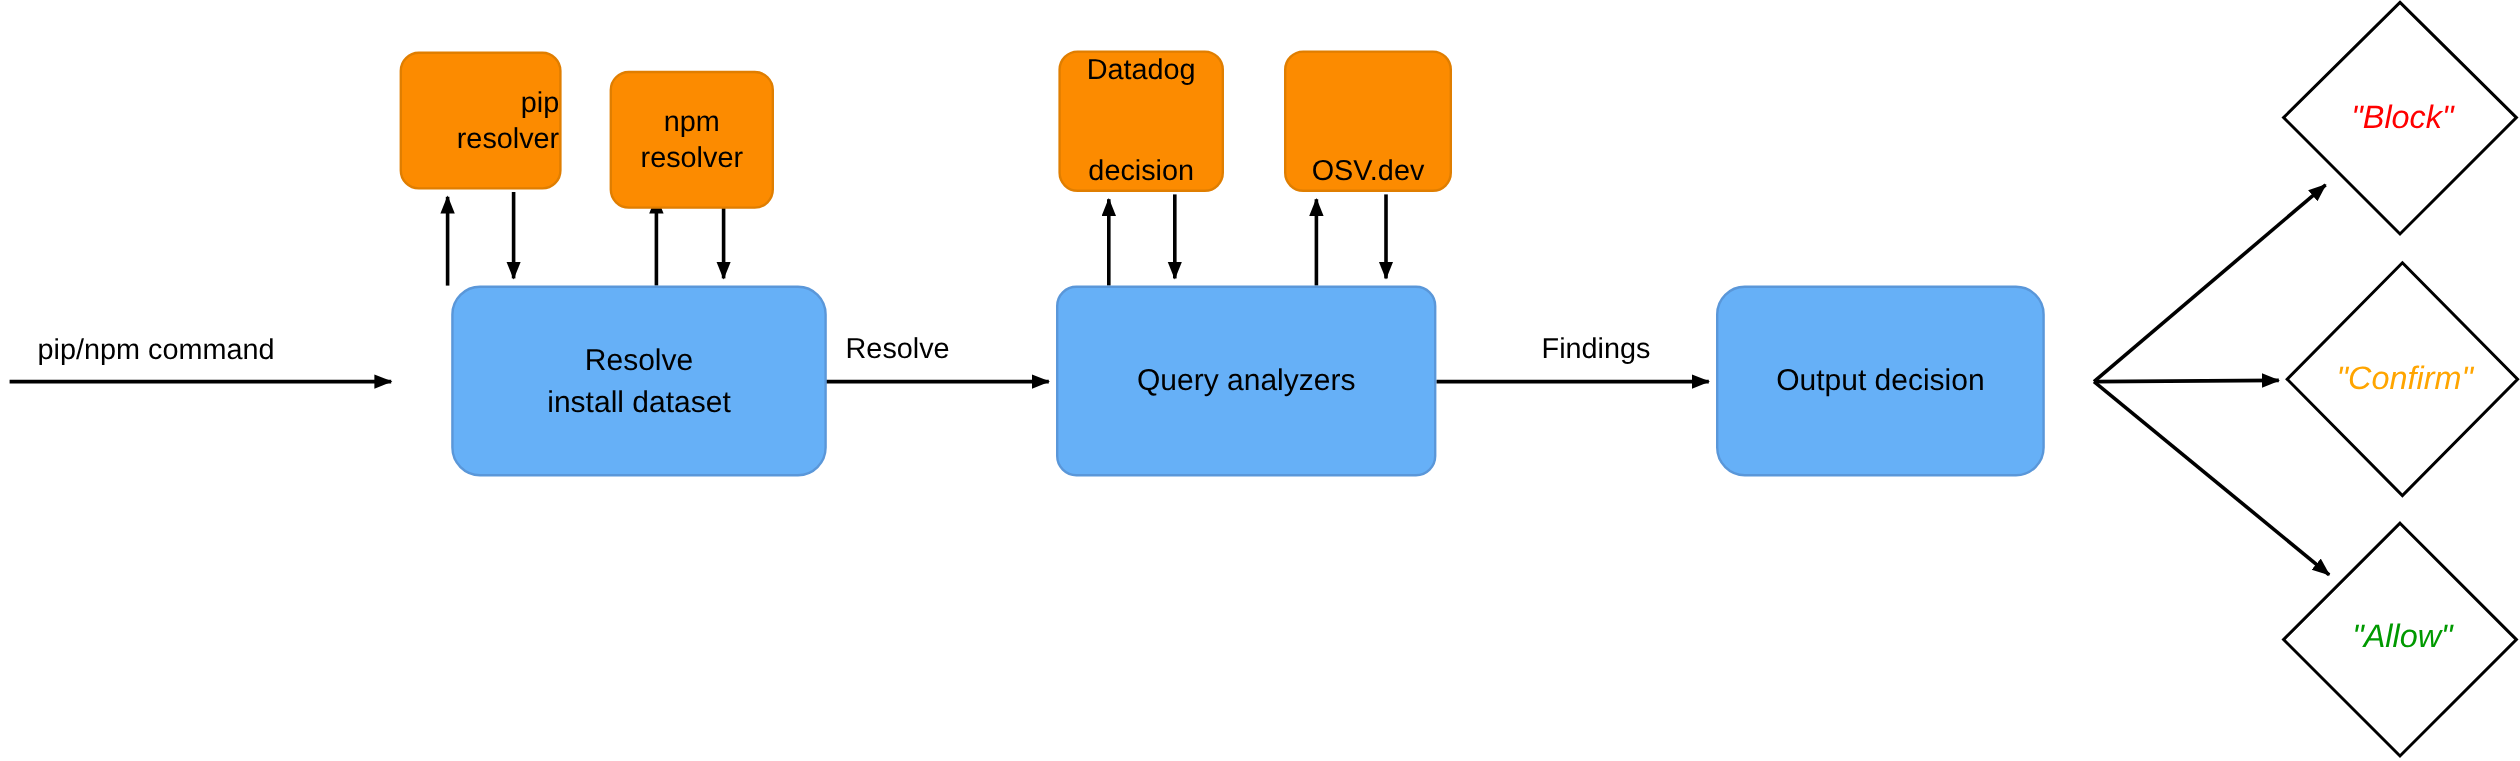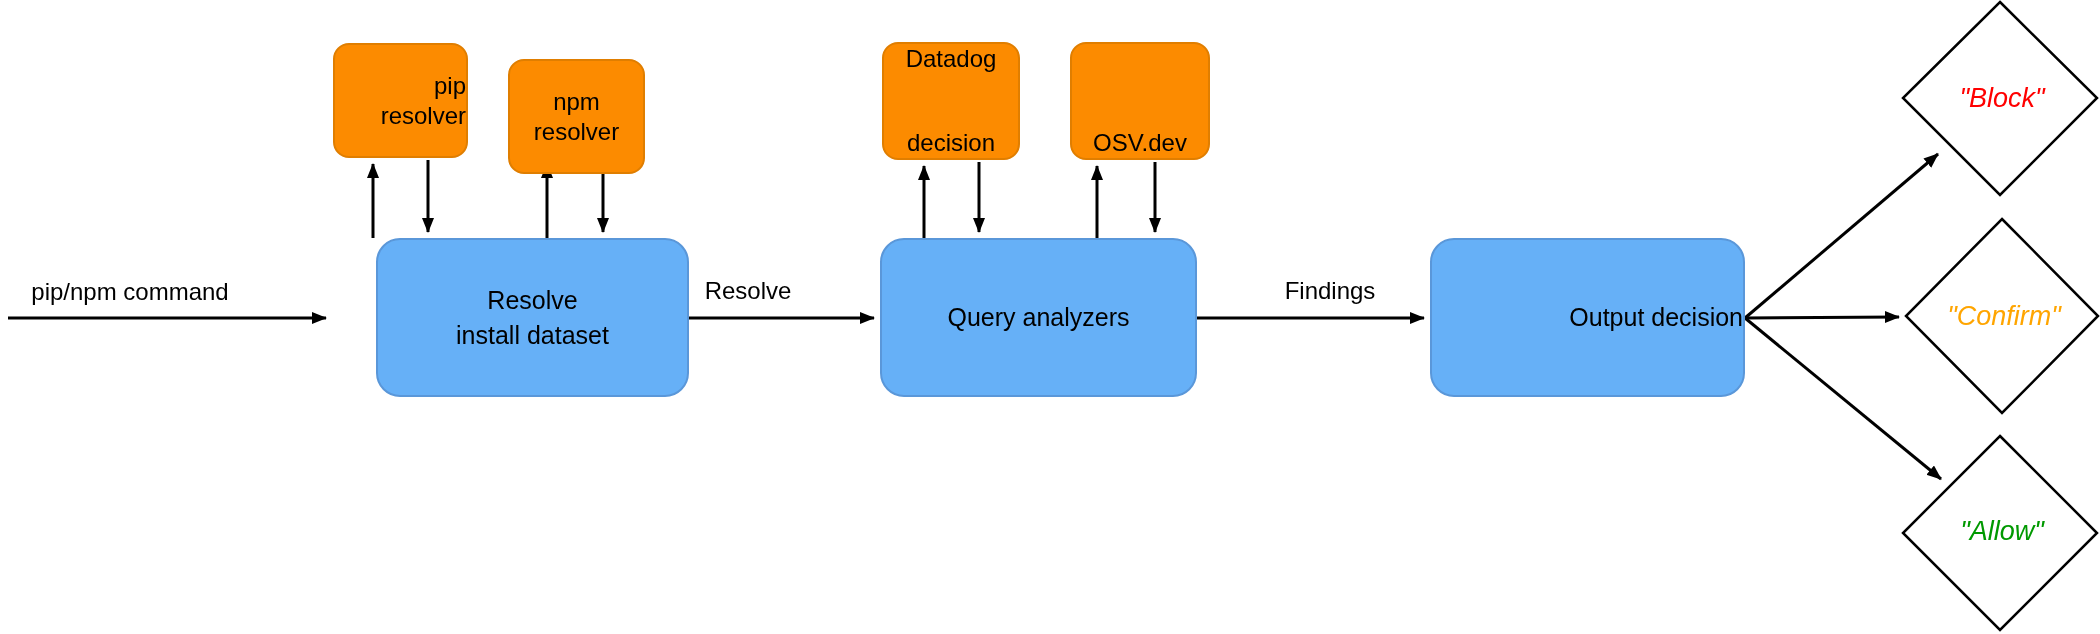--- a/index.html
+++ b/index.html
@@ -90,25 +90,25 @@
     <polygon points="2000,2 2097,98 2000,195 1903,98" fill="#fff" stroke="#000" stroke-width="2.5"></polygon>
     <polygon points="2002,219 2098,316 2002,413 1906,316" fill="#fff" stroke="#000" stroke-width="2.5"></polygon>
     <polygon points="2000,436 2097,533 2000,630 1903,533" fill="#fff" stroke="#000" stroke-width="2.5"></polygon>
   </svg>
 
   <div class="node process" style="left:332px; top:238px; width:313px; height:159px;margin-left:44px;">
     <span>Resolve</span>
     <span>install dataset</span>
   </div>
 
-  <div class="node process" style="left:880px; top:238px; width:317px; height:159px;">
+  <div class="node process" style="left:880px; top:238px; width:317px; height:159px;border-radius:17px;">
     <span>Query analyzers</span>
   </div>
 
-  <div class="node process" style="left:1430px; top:238px; width:315px; height:159px;align-items:flex-end;">
+  <div class="node process" style="left:1430px; top:238px; width:274px; height:159px;">
     <span>Output decision</span>
   </div>
 
   <div class="node datasource" style="left:333px; top:43px; width:135px; height:115px;align-items:flex-end;">
     <span>pip</span>
     <span>resolver</span>
   </div>
 
   <div class="node datasource" style="left:508px; top:43px; width:137px; height:115px;margin-top:16px;">
     <span>npm</span>

